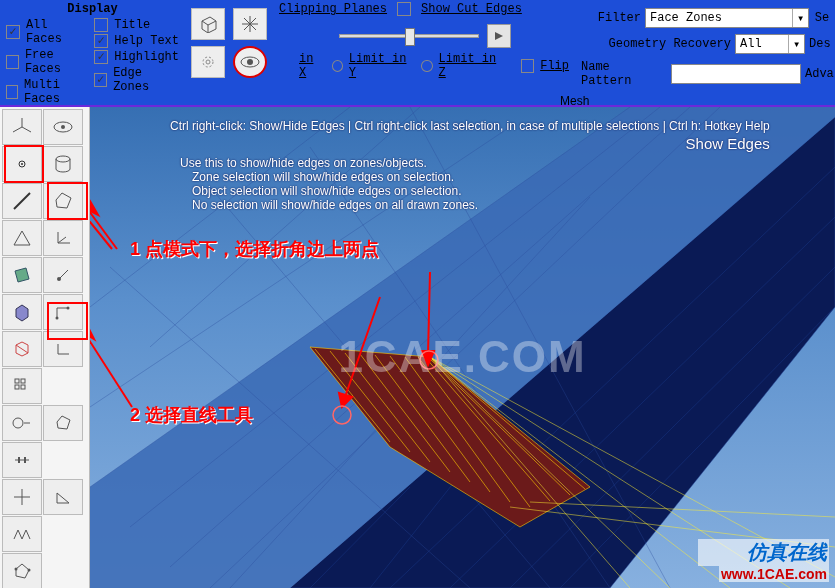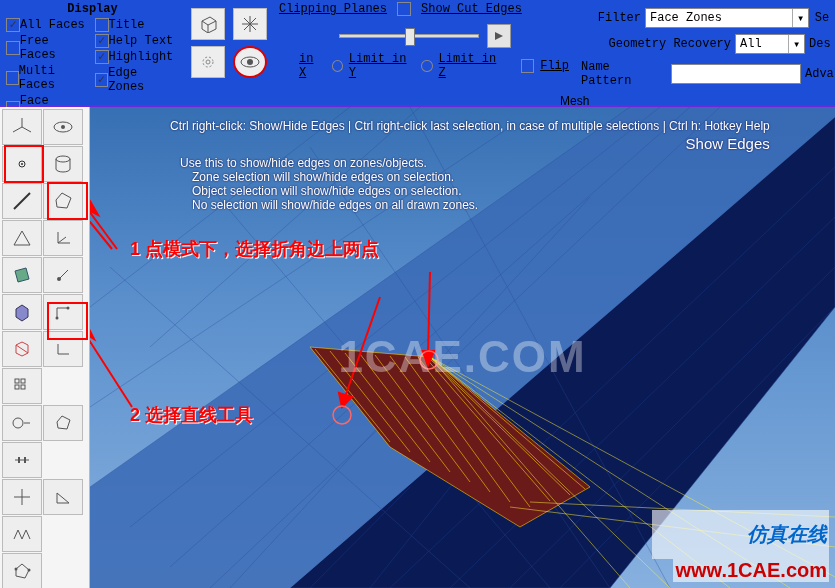--- a/index.html
+++ b/index.html
@@ -13,21 +13,21 @@
   }
   .topbar {
     display: flex;
     border-bottom: 2px solid #6d28d9;
     height: 107px;
     background: #1d4ed8;
   }
   .section { padding: 2px 6px; }
   .display-section { width: 185px; }
   .display-title { font-weight: bold; font-family: "Courier New", monospace; text-align: center; }
-  .chk-row { display: flex; margin: 2px 0; align-items:center;}
+  .chk-row { display: flex; gap: 6px; margin: 2px 0; align-items:center;}
   .chk { width:14px;height:14px;border:1px solid #888;display:inline-flex;align-items:center;justify-content:center;font-size:12px;line-height:1;}
   .chk.checked::after{content:"✓";color:#333;font-weight:bold;}
   .chk-label { font-family:"Courier New",monospace; font-size:12px; }
   .display-cols { display:flex; gap:4px;}
   .display-col { width:90px;}
   .clipping-section { flex:1;text-decoration:underline; }
   .clip-title { font-family:"Courier New",monospace; font-size:12px; display:flex; align-items:center; gap:10px;}
   .slider-row { display:flex; align-items:center; gap:8px; margin:8px 0 4px 0; padding-left:60px;}
   .slider { width:140px; height:4px; background:#ddd; border:1px solid #999; position:relative;}
   .slider .thumb{position:absolute;top:-7px;width:10px;height:18px;background:#e8e8e8;border:1px solid #777;}
@@ -51,22 +51,22 @@
   .viewport{flex:1;position:relative;background:linear-gradient(#366fb3,#5a8fcc 40%,#87b0df);overflow:hidden;}
   .hint{position:absolute;left:80px;top:12px;color:#fff;font-family:Arial,sans-serif;font-size:12px;text-shadow:0 0 2px #004;}
   .hint .title{font-size:15px;margin:2px 0 4px 0;text-align:right;}
   .hint .sub{font-size:12px;margin-left:10px;}
   .hint .sub2{font-size:12px;margin-left:22px;}
   .watermark{position:absolute;left:50%;top:42%;transform:translate(-50%,-50%);font-size:44px;font-weight:bold;color:rgba(255,255,255,0.35);font-family:Arial,sans-serif;letter-spacing:2px;margin-top:48px;}
   .mesh-svg{position:absolute;left:0;top:0;width:100%;height:100%;}
   .anno{position:absolute;color:#f00;font-weight:bold;font-size:18px;font-family:"Microsoft YaHei","SimHei",sans-serif;text-shadow:1px 1px 0 #fff;}
   .redbox{position:absolute;border:2px solid #f00;pointer-events:none;}
   .btmlogo{position:absolute;right:6px;bottom:6px;text-align:right;font-family:Arial;z-index:5;}
-  .btmlogo .cn{color:#06c;font-weight:bold;font-style:italic;font-size:20px;background:rgba(255,255,255,0.6);padding:11px 2px;}
-  .btmlogo .url{color:#c00;font-weight:bold;font-size:20px;background:rgba(255,255,255,0.6);padding:0 2px;margin-left:21px;}
+  .btmlogo .cn{color:#06c;font-weight:bold;font-style:italic;font-size:20px;background:rgba(255,255,255,0.6);padding:0 2px;}
+  .btmlogo .url{color:#c00;font-weight:bold;font-size:14px;background:rgba(255,255,255,0.6);padding:0 2px;margin-left:21px;}
 </style>
 </head>
 <body>
 
 <div class="topbar">
 
   <div class="section display-section">
     <div class="display-title">Display</div>
     <div class="display-cols">
       <div class="display-col">

